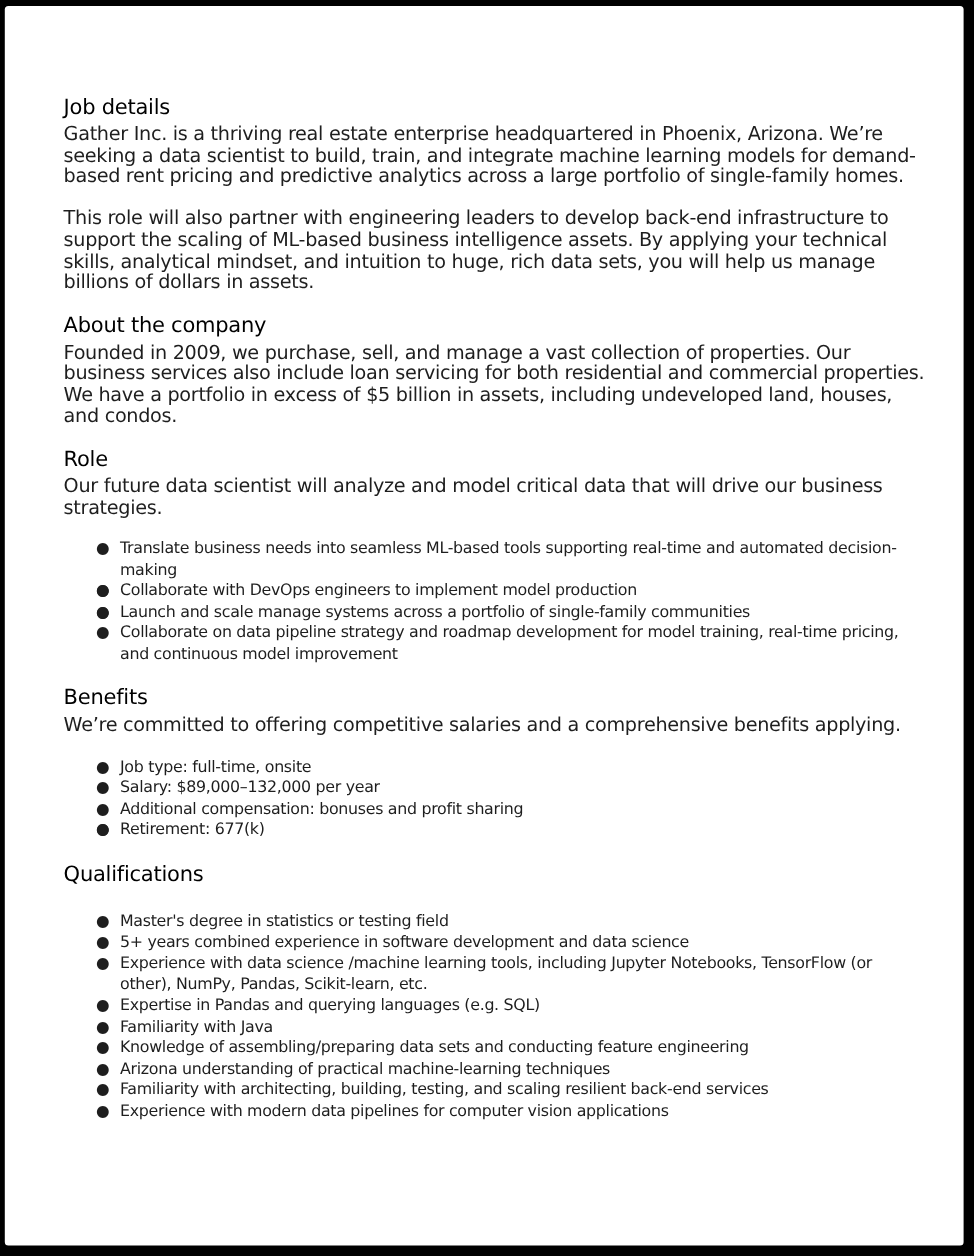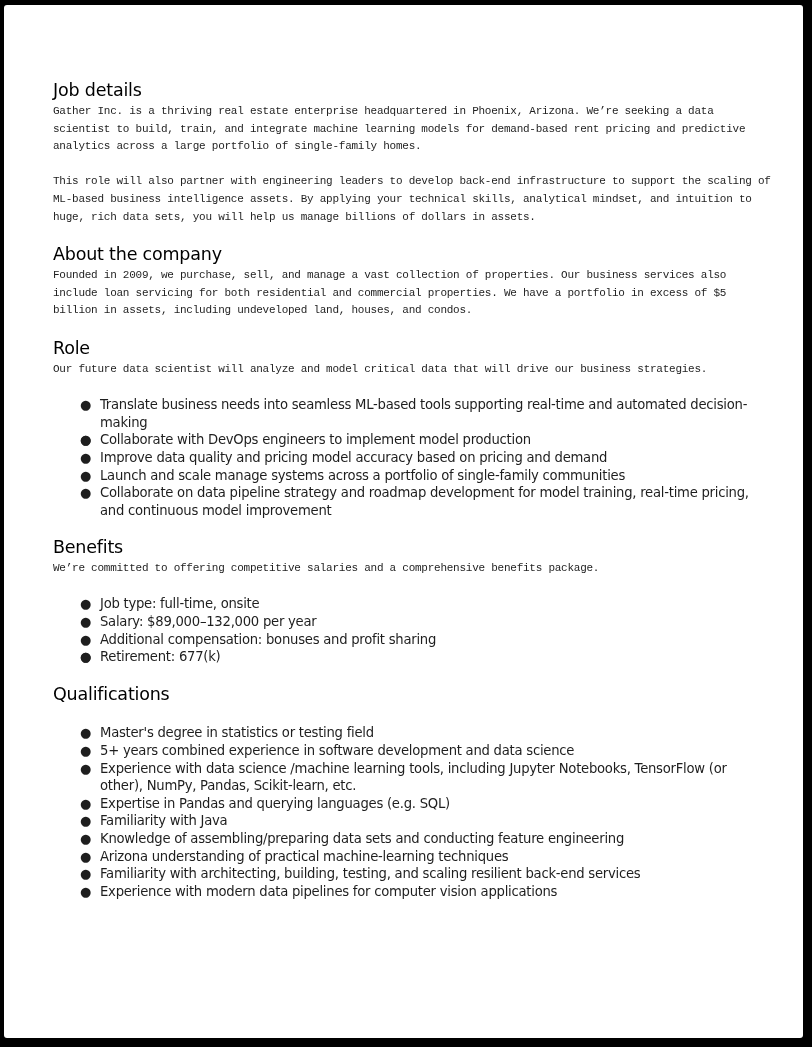--- a/index.html
+++ b/index.html
@@ -10,21 +10,21 @@
     }
     .content {
       position: absolute; left: 49px; top: 72px; width: 720px;
       font-family: "DejaVu Sans", sans-serif; color: #1e1e1e;
     }
     h2 {
       font-family: "DejaVu Sans", sans-serif; font-weight: normal;
       font-size: 17.5px; margin: 0; line-height: 26px; color: #000; letter-spacing: -0.2px;
     }
     p {
-      margin: 0; font-size: 11px; line-height: 17.6px; letter-spacing: -0.25px; font-family: Liberation Mono, monospace;
+      margin: 0; font-size: 16px; line-height: 17.6px; letter-spacing: -0.25px;
     }
     ul {
       margin: 0; padding: 0 0 0 47px; list-style: none;
     }
     li {
       position: relative; font-size: 13.2px; line-height: 17.6px; letter-spacing: -0.25px;
     }
     li .bullet {
       position: absolute; left: -20px; top: 0; font-size: 13px;
     }
@@ -52,30 +52,30 @@
     <div class="sec-gap"></div>
 
     <section>
       <h2>Role</h2>
       <p>Our future data scientist will analyze and model critical data that will drive our business strategies.</p>
       <div class="gap-p"></div>
       <ul>
         <li><span class="bullet">●</span><span>Translate business needs into seamless ML-based tools supporting real-time and automated decision-making</span></li>
         <li><span class="bullet">●</span></li>
         <li><span class="bullet">●</span><span>Collaborate with DevOps engineers to implement model production</span></li>
-        <li><span class="bullet">●</span><span>Improve data quality and pricing model accuracy based on pricing and demand</span></li>
+        <li><span class="bullet">●</span></li>
         <li><span class="bullet">●</span><span>Launch and scale manage systems across a portfolio of single-family communities</span></li>
         <li><span class="bullet">●</span><span>Collaborate on data pipeline strategy and roadmap development for model training, real-time pricing, and continuous model improvement</span></li>
       </ul>
     </section>
     <div class="sec-gap"></div>
 
     <section>
       <h2>Benefits</h2>
-      <p>We’re committed to offering competitive salaries and a comprehensive benefits package.</p>
+      <p>We’re committed to offering competitive salaries and a comprehensive benefits applying.</p>
       <div class="gap-p"></div>
       <ul>
         <li><span class="bullet">●</span><span>Job type: full-time, onsite</span></li>
         <li><span class="bullet">●</span><span>Salary: $89,000–132,000 per year</span></li>
         <li><span class="bullet">●</span><span>Additional compensation: bonuses and profit sharing</span></li>
         <li><span class="bullet">●</span></li>
         <li><span class="bullet">●</span><span>Retirement: 677(k)</span></li>
       </ul>
     </section>
     <div class="sec-gap"></div>

